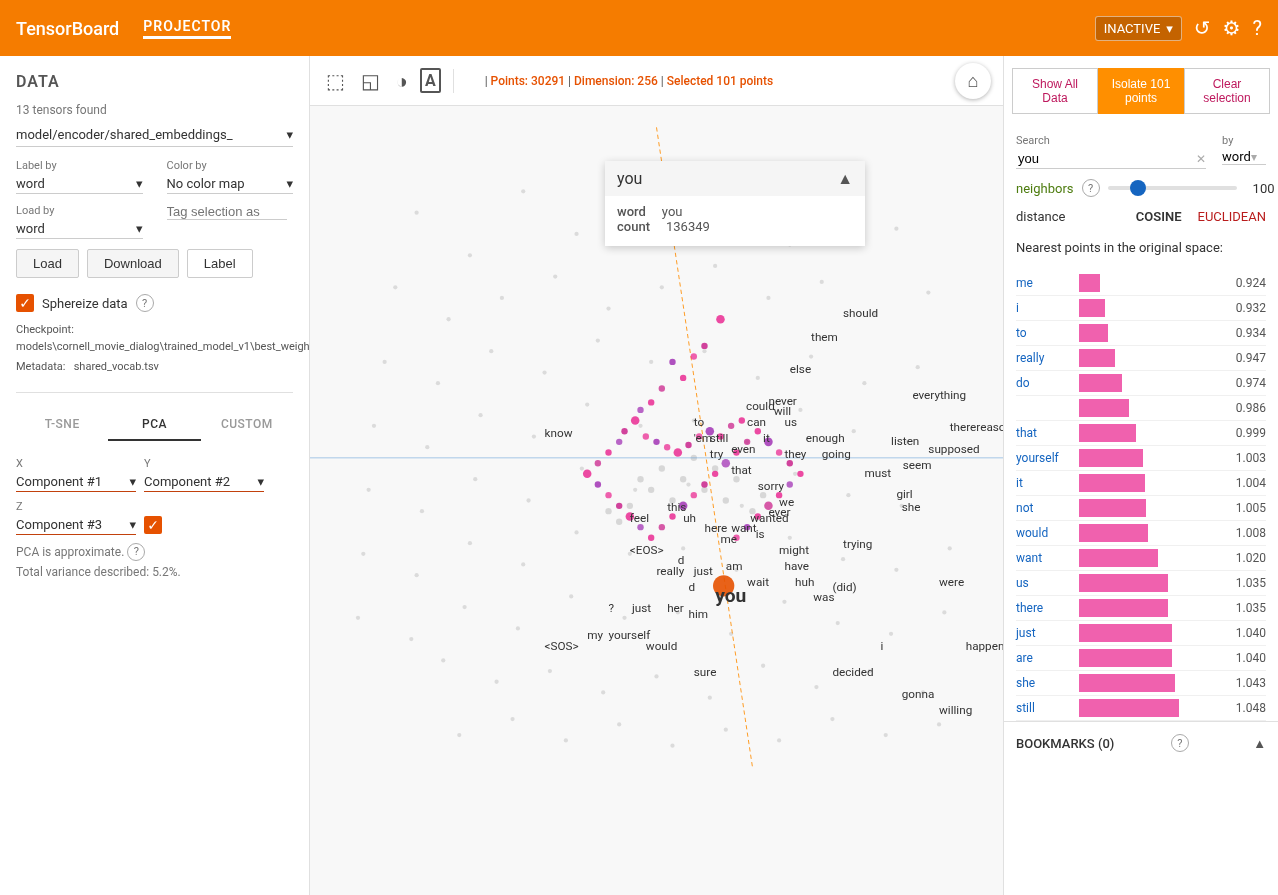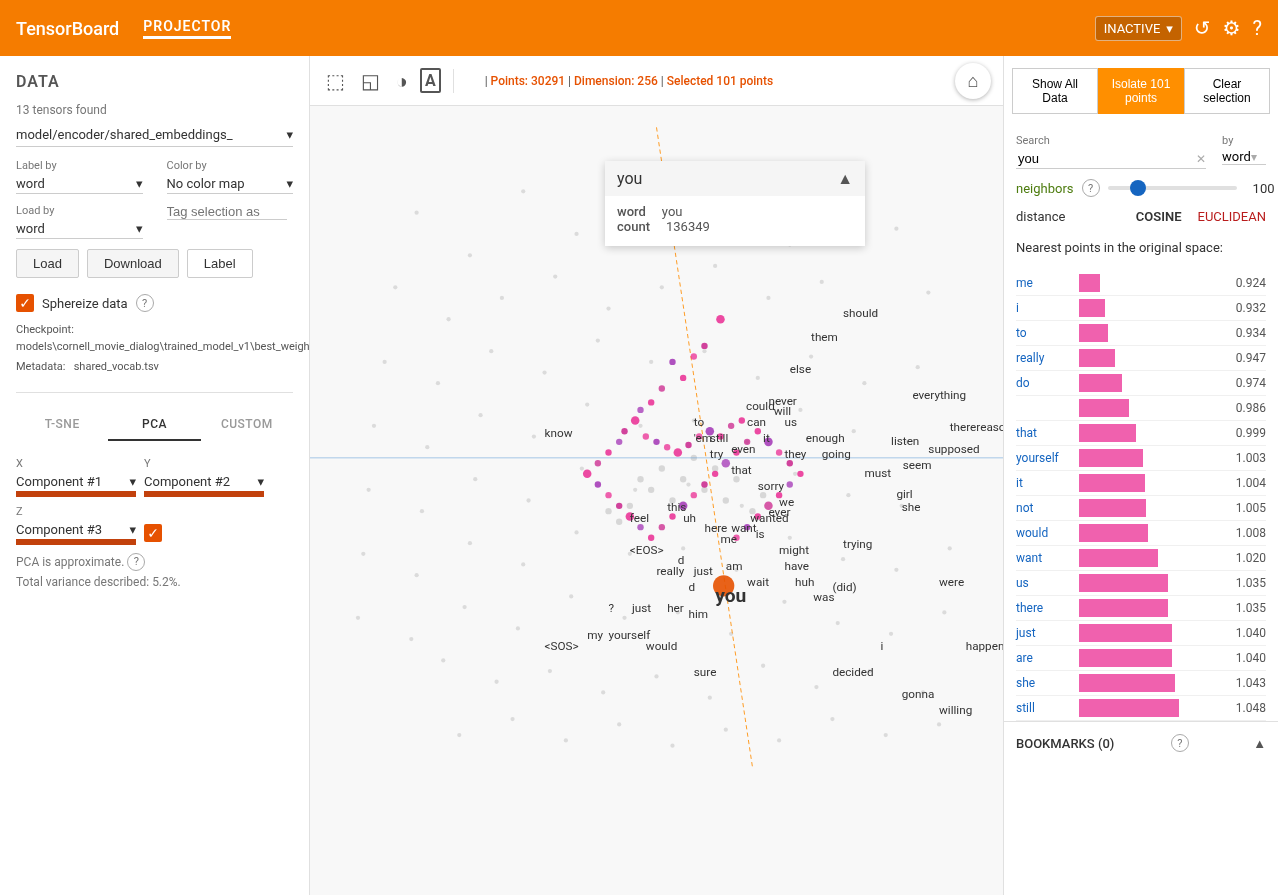--- a/index.html
+++ b/index.html
@@ -63,21 +63,21 @@
       font-weight: 500; color: #999; cursor: pointer; border-bottom: 2px solid transparent;
       letter-spacing: 0.5px;
     }
     .tab.active { color: #333; border-bottom: 2px solid #333; }
 
     
     .pca-fields { display: flex; flex-wrap: wrap; gap: 8px; margin-bottom: 8px; }
     .pca-field { display: flex; flex-direction: column; width: 120px; }
     .pca-field-label { font-size: 11px; color: #777; margin-bottom: 2px; }
     .pca-field-select {
-      border: none; border-bottom: 6px solid #c2410c; font-size: 13px;
+      border: none; border-bottom: 1px solid #c2410c; font-size: 13px;
       padding: 2px 0; background: transparent; color: #333;
       display: flex; align-items: center; justify-content: space-between;
     }
     .z-row { display: flex; align-items: center; gap: 8px; margin-bottom: 8px; }
     .pca-note { font-size: 12px; color: #777; }
     .variance-note { font-size: 12px; color: #777; margin-top: 4px; }
 
     
     .center-area { flex: 1; position: relative; background: #f8f8f8; overflow: hidden; }
 
@@ -121,21 +121,21 @@
       width: 18px; height: 18px; border-radius: 50%; border: 1px solid #aaa;
       display: flex; align-items: center; justify-content: center;
       font-size: 11px; color: #777; cursor: pointer; flex-shrink: 0;
     }
 
     
     .right-panel { width: 275px; background: #fff; border-left: 1px solid #e0e0e0; overflow-y: auto; flex-shrink: 0; }
     .right-top-buttons { display: flex; gap: 0; padding: 12px 8px; }
     .right-btn {
       flex: 1; padding: 8px 6px; font-size: 12px; text-align: center;
-      border: 1px solid #ccc; cursor: pointer; background: #fff; color: #000000;
+      border: 1px solid #ccc; cursor: pointer; background: #fff; color: #be185d;
     }
     .right-btn.active-btn { background: #ff8f00; color: #fff; border-color: #ff8f00; }
 
     .right-section { padding: 8px 12px; }
 
     .neighbors-row { display: flex; align-items: center; gap: 8px; margin-bottom: 12px; }
     .slider { flex: 1; -webkit-appearance: none; height: 4px; background: #e0e0e0; border-radius: 2px; outline: none; }
     .slider::-webkit-slider-thumb { -webkit-appearance: none; width: 16px; height: 16px; border-radius: 50%; background: #1565c0; cursor: pointer; }
 
     .distance-row { display: flex; align-items: center; gap: 8px; margin-bottom: 16px; }

